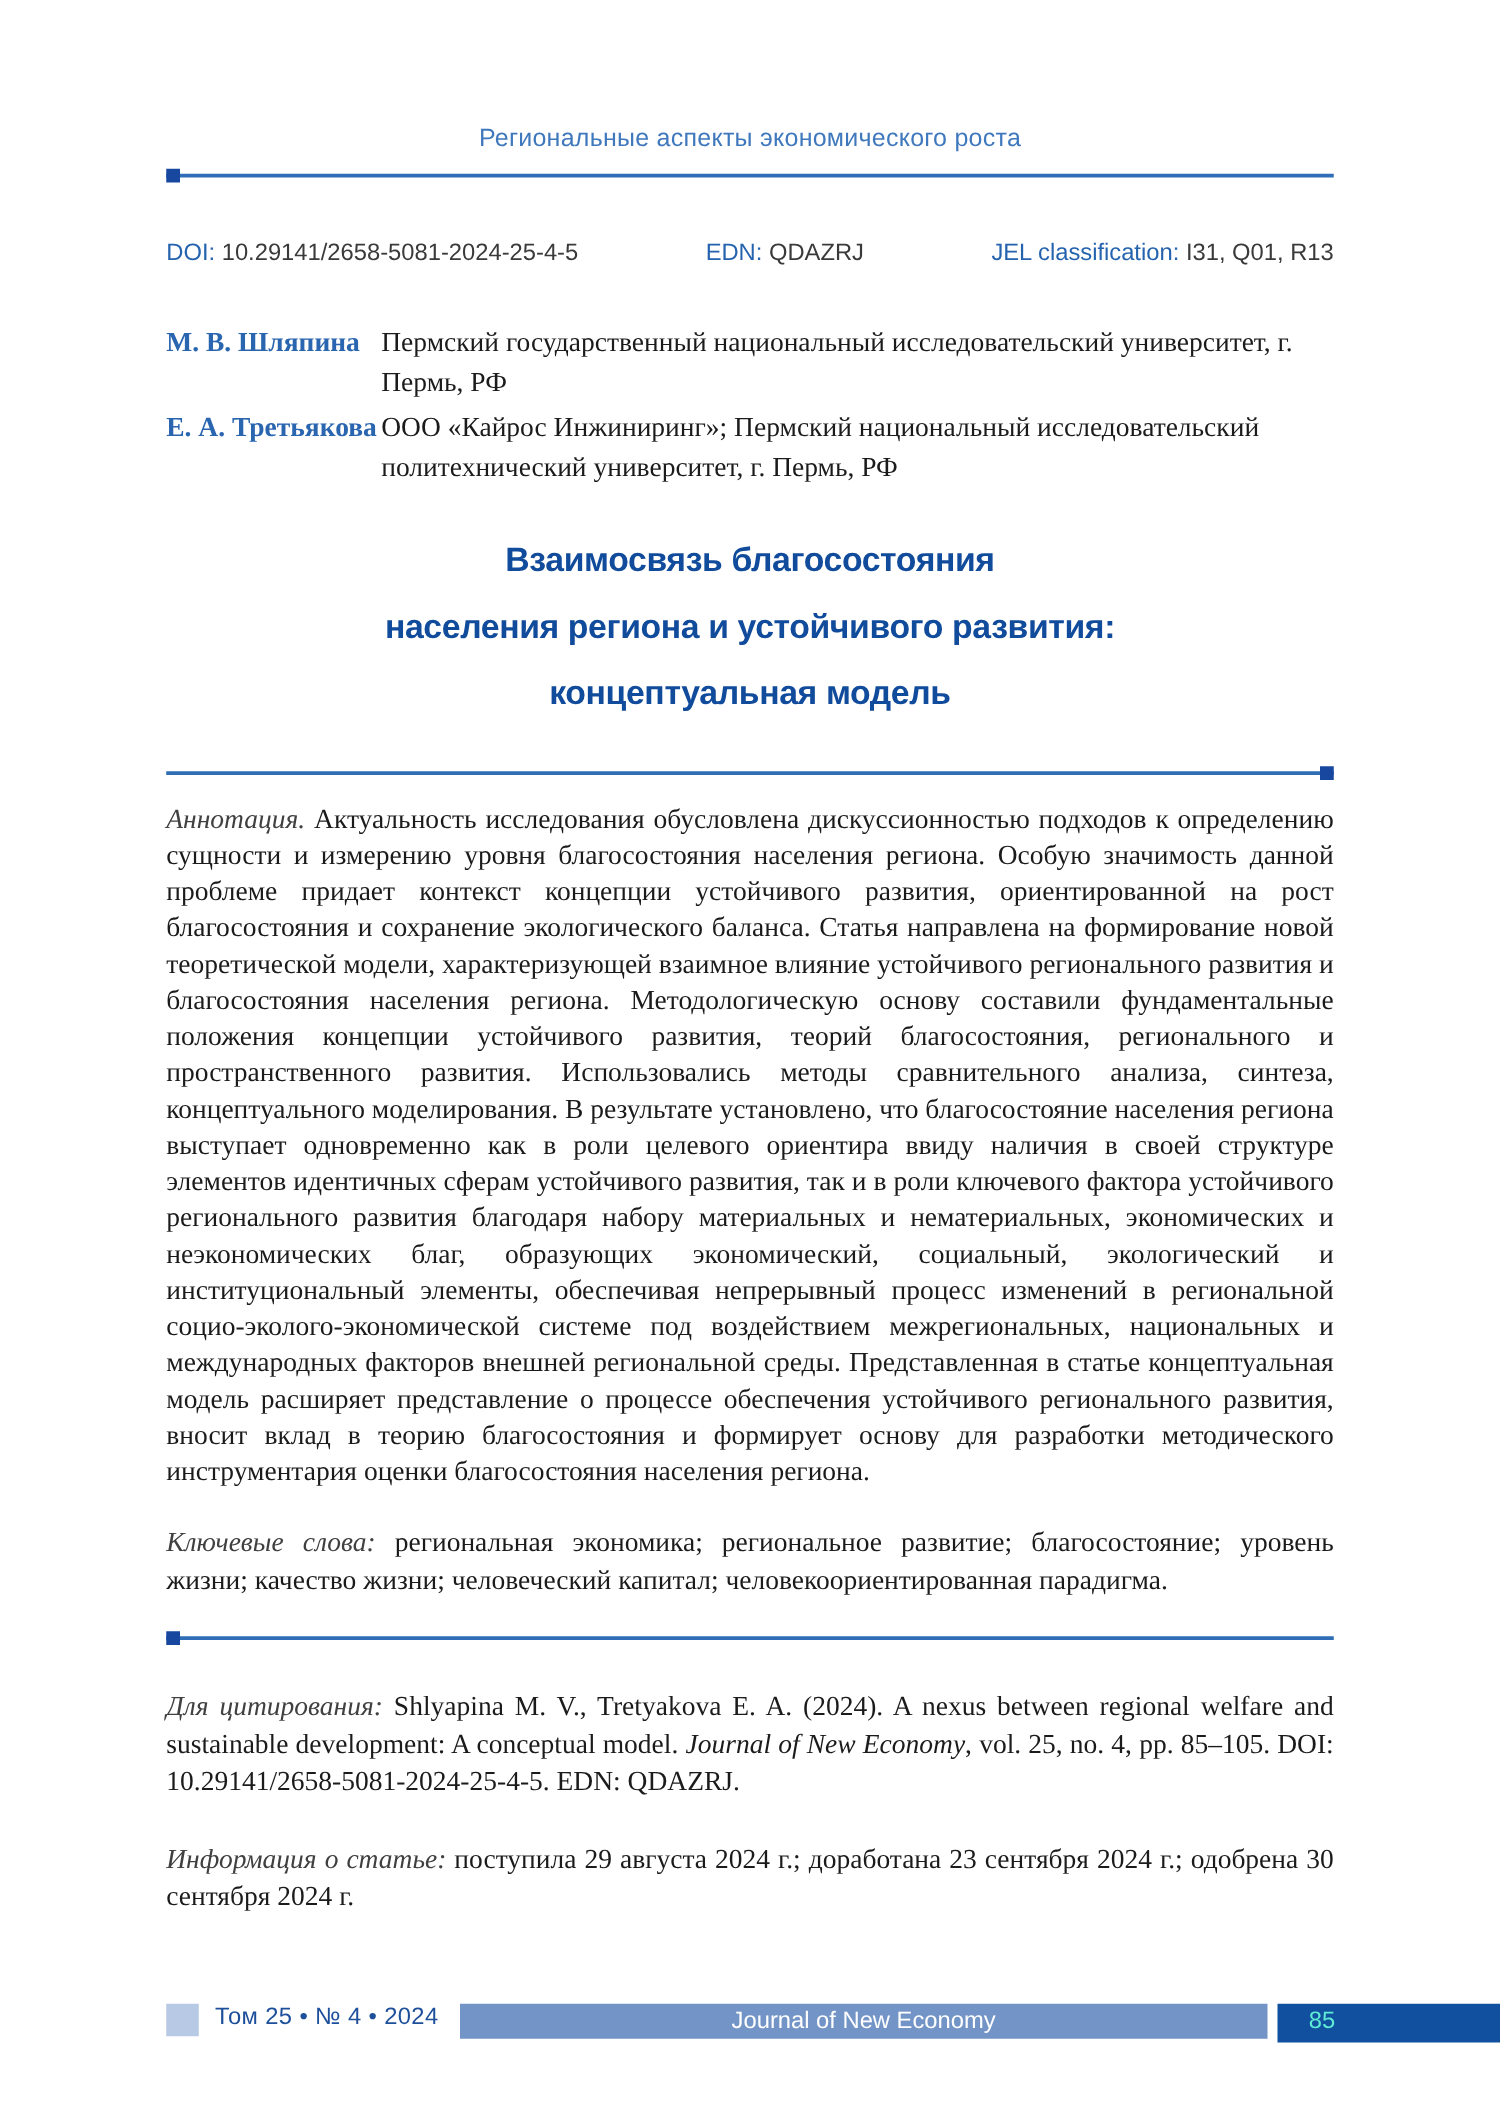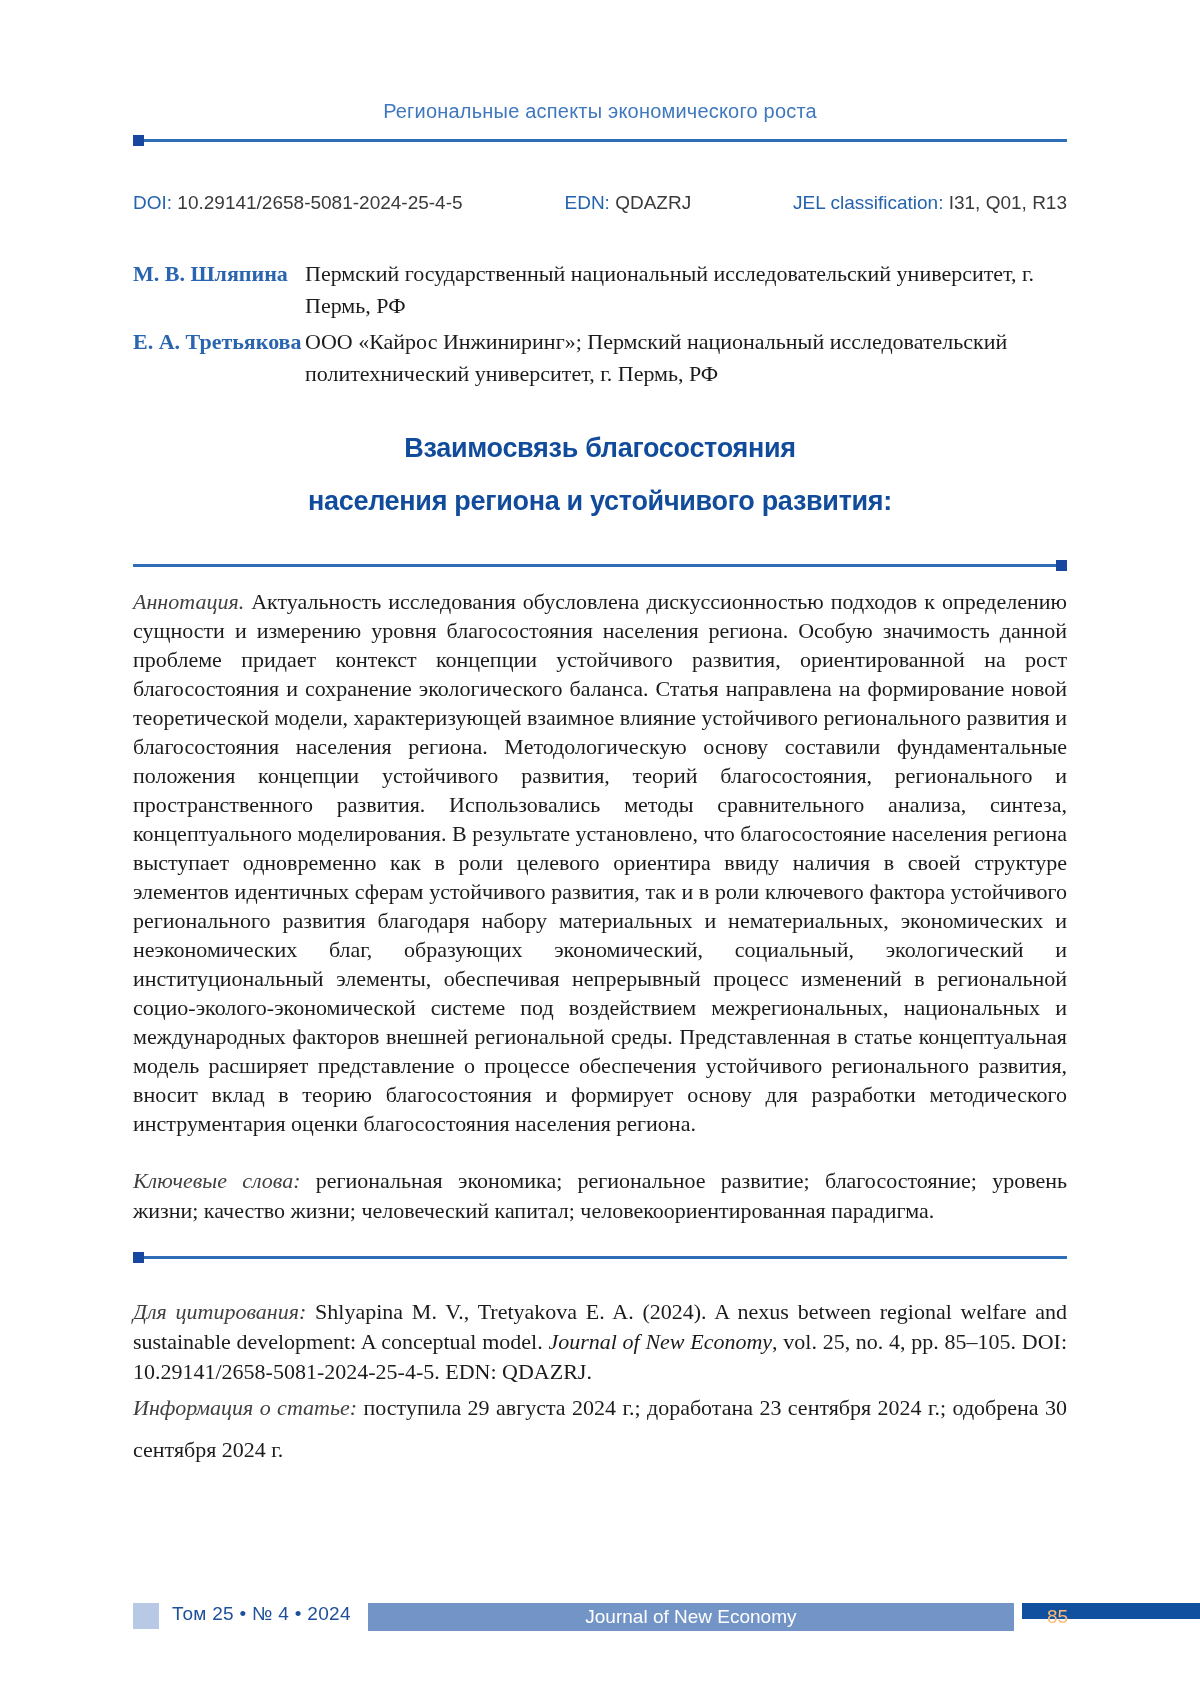--- a/index.html
+++ b/index.html
@@ -78,21 +78,21 @@
   }
   
   .body-par {
     font-size: 22px;
     line-height: 29px;
     text-align: justify;
   }
   .abstract-par { margin-top: 20px; }
   .keywords-par { margin-top: 28px; line-height: 30px; }
   .citation-par { margin-top: 38px; line-height: 30px; }
-  .info-par { line-height: 42px; }
+  .info-par { line-height: 30px; margin-top: 32px; }
   .label-blue {
     color: #404040;
     font-weight: normal;
     font-style: italic;
   }
   .italic { font-style: italic; }
   
   .footer {
     position: absolute;
     left: 133px; right: 0; top: 1603px;
@@ -118,24 +118,24 @@
     flex: 1 1 auto;
     height: 28px;
     line-height: 28px;
     background: #7394c6;
     color: #ffffff;
     text-align: center;
   }
   .footer-page {
     flex: 0 0 178px;
     margin-left: 8px;
-    height: 16px;
+    height: 31px;
     line-height: 28px;
     background: #10509f;
-    color: #fdba74;
+    color: #5eead4;
     padding-left: 25px;
   }
 </style>
 </head>
 <body>
 
 <div class="page">
 
   <div class="section-title">Региональные аспекты экономического роста</div>
 
@@ -165,20 +165,21 @@
     </div>
     <div class="author-row">
       <div class="author-name">Е. А. Третьякова</div>
       <div class="author-affiliation">ООО «Кайрос Инжиниринг»; Пермский национальный исследовательский политехнический университет, г. Пермь, РФ</div>
     </div>
   </div>
 
   <h1 class="article-title">
     <div>Взаимосвязь благосостояния</div>
     <div>населения региона и устойчивого развития:</div>
+    <div>концептуальная модель</div>
   </h1>
 
   <div class="rule rule-after-title">
     <span class="sq sq-right"></span>
   </div>
 
   <p class="body-par abstract-par">
     <span class="label-blue">Аннотация.</span>
     <span>Актуальность исследования обусловлена дискуссионностью подходов к определению сущности и измерению уровня благосостояния населения региона. Особую значимость данной проблеме придает контекст концепции устойчивого развития, ориентированной на рост благосостояния и сохранение экологического баланса. Статья направлена на формирование новой теоретической модели, характеризующей взаимное влияние устойчивого регионального развития и благосостояния населения региона. Методологическую основу составили фундаментальные положения концепции устойчивого развития, теорий благосостояния, регионального и пространственного развития. Использовались методы сравнительного анализа, синтеза, концептуального моделирования. В результате установлено, что благосостояние населения региона выступает одновременно как в роли целевого ориентира ввиду наличия в своей структуре элементов идентичных сферам устойчивого развития, так и в роли ключевого фактора устойчивого регионального развития благодаря набору материальных и нематериальных, экономических и неэкономических благ, образующих экономический, социальный, экологический и институциональный элементы, обеспечивая непрерывный процесс изменений в региональной социо-эколого-экономической системе под воздействием межрегиональных, национальных и международных факторов внешней региональной среды. Представленная в статье концептуальная модель расширяет представление о процессе обеспечения устойчивого регионального развития, вносит вклад в теорию благосостояния и формирует основу для разработки методического инструментария оценки благосостояния населения региона.</span>
   </p>

